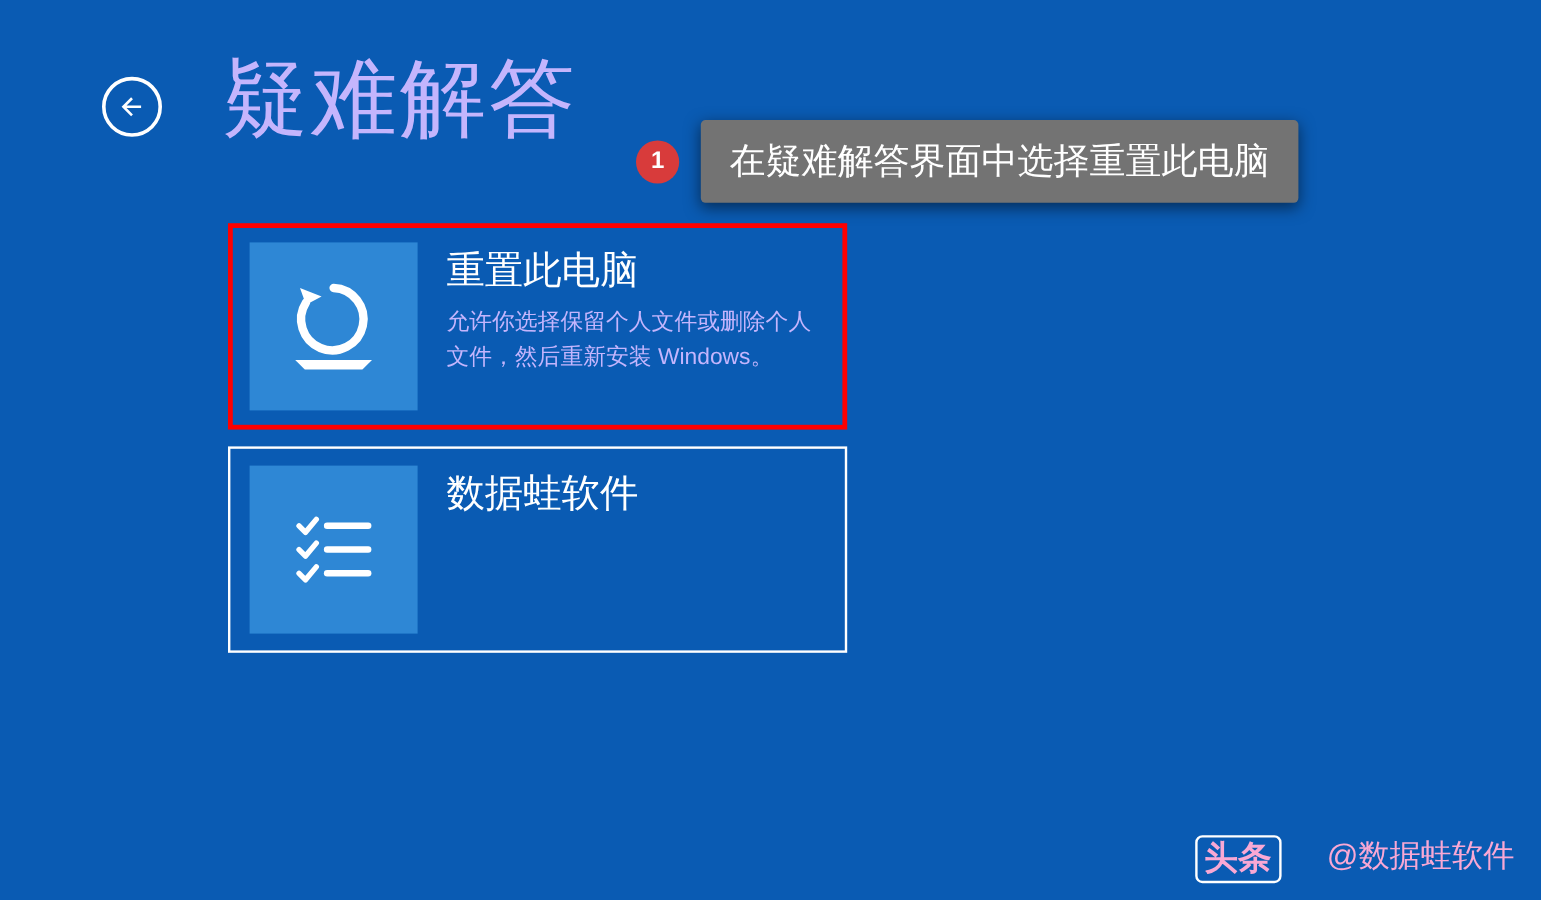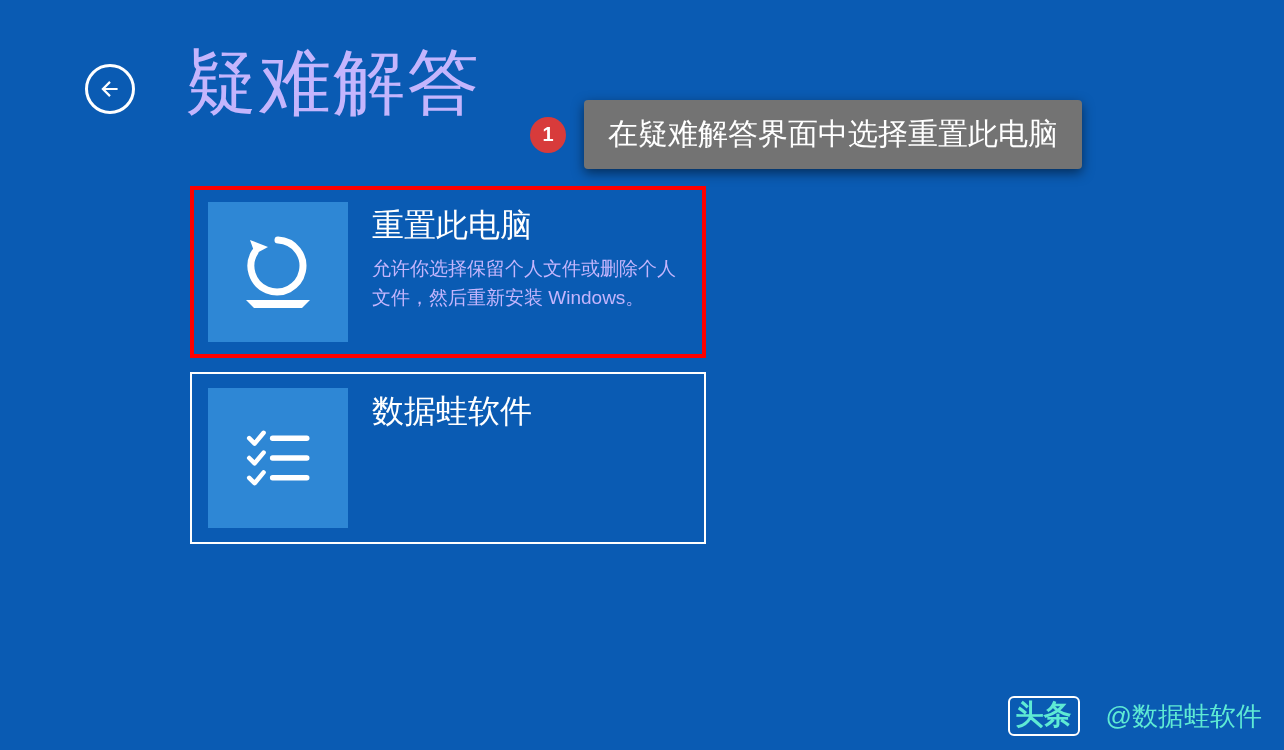--- a/index.html
+++ b/index.html
@@ -111,22 +111,23 @@
       font-size: 19px;
       line-height: 1.55;
       max-width: 370px;
       color: #c4b5fd;
     }
     .watermark {
       position: absolute;
       bottom: 14px;
       right: 22px;
       display: flex;
-      align-items: center;
-      color: #5eead4;
+      align-items: flex-start;
+      color: #f9a8d4;
+      gap: 12px;
     }
     .watermark-logo {
       font-size: 28px;
       font-weight: bold;
       border: 2px solid #ffffff;
       border-radius: 6px;
       padding: 0 6px 2px 6px;
       margin-right: 10px;
       line-height: 1.2;
     }

